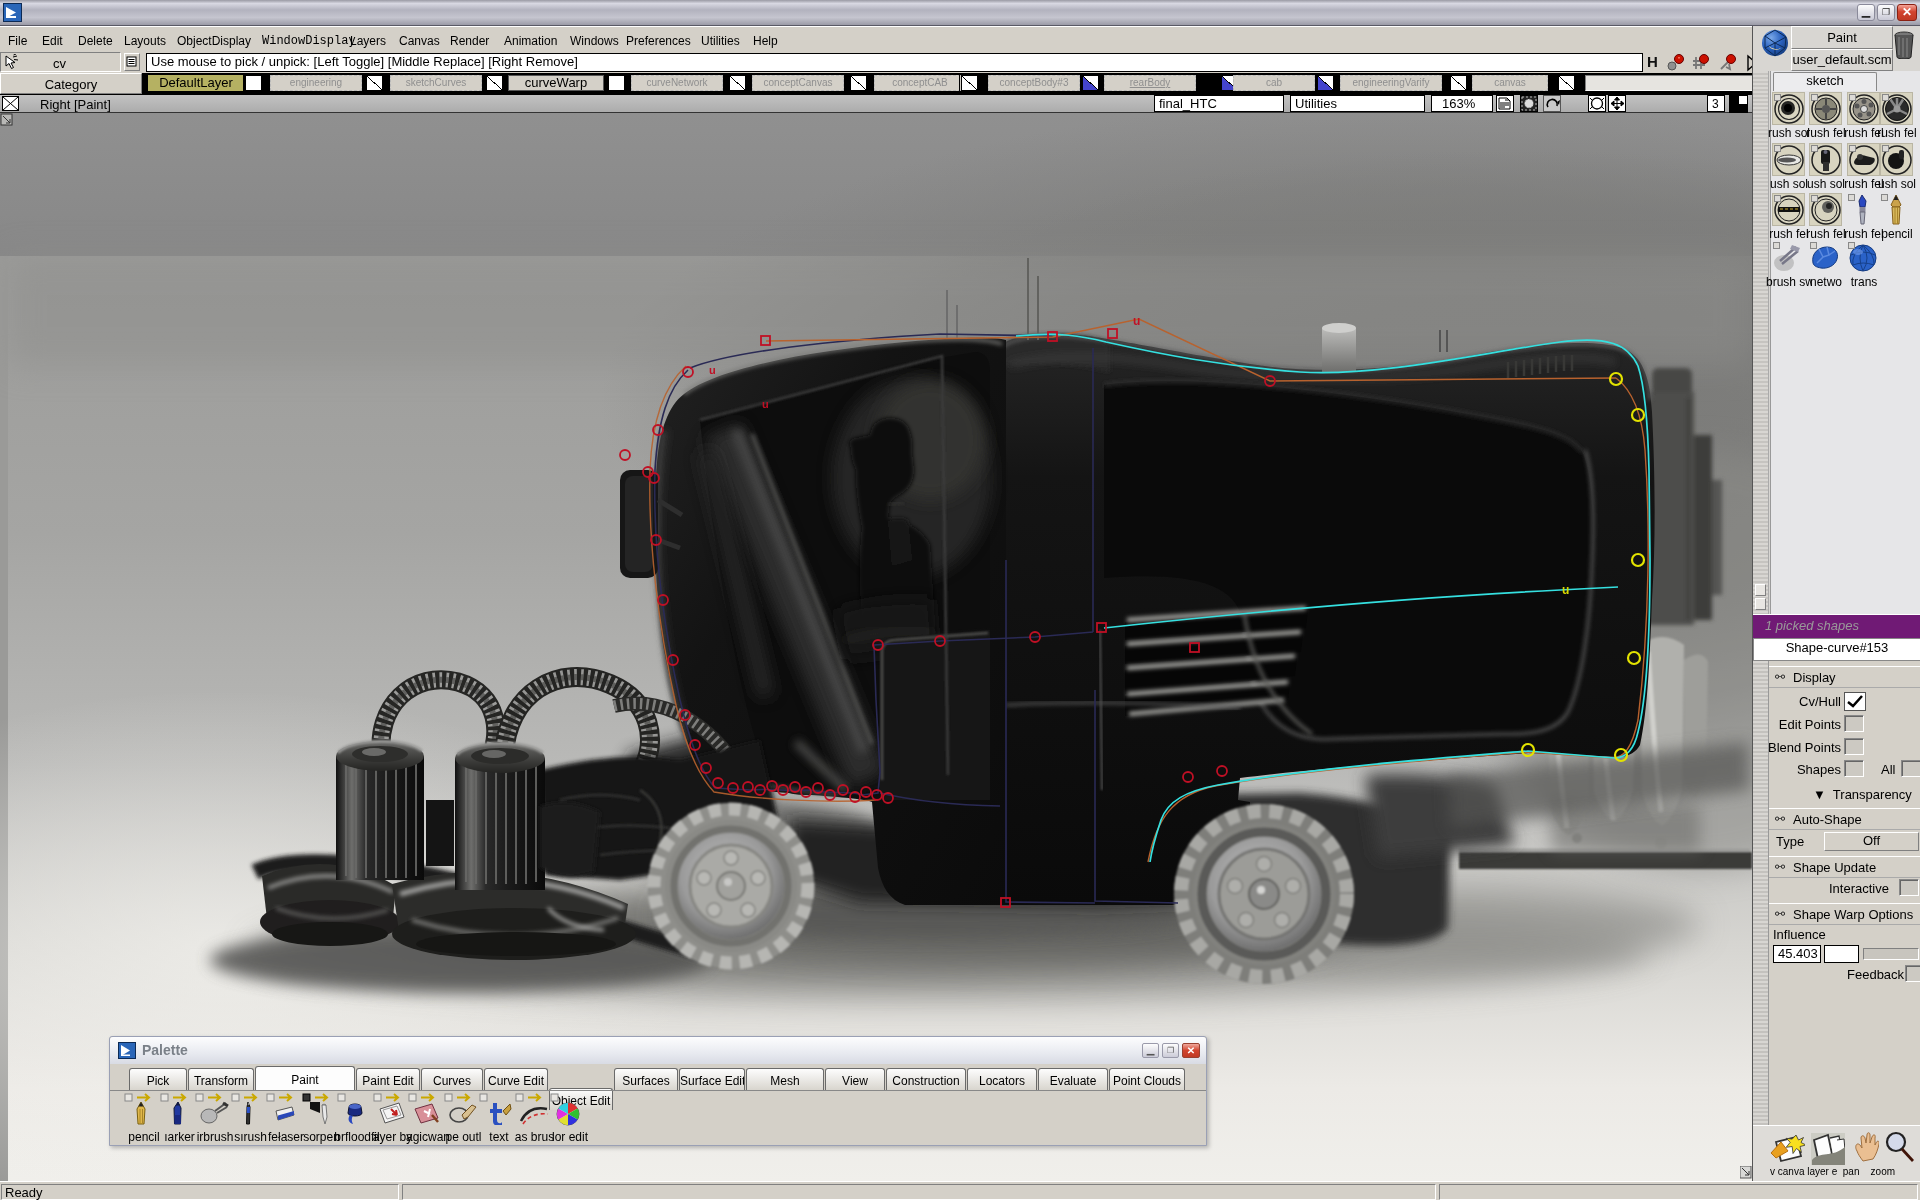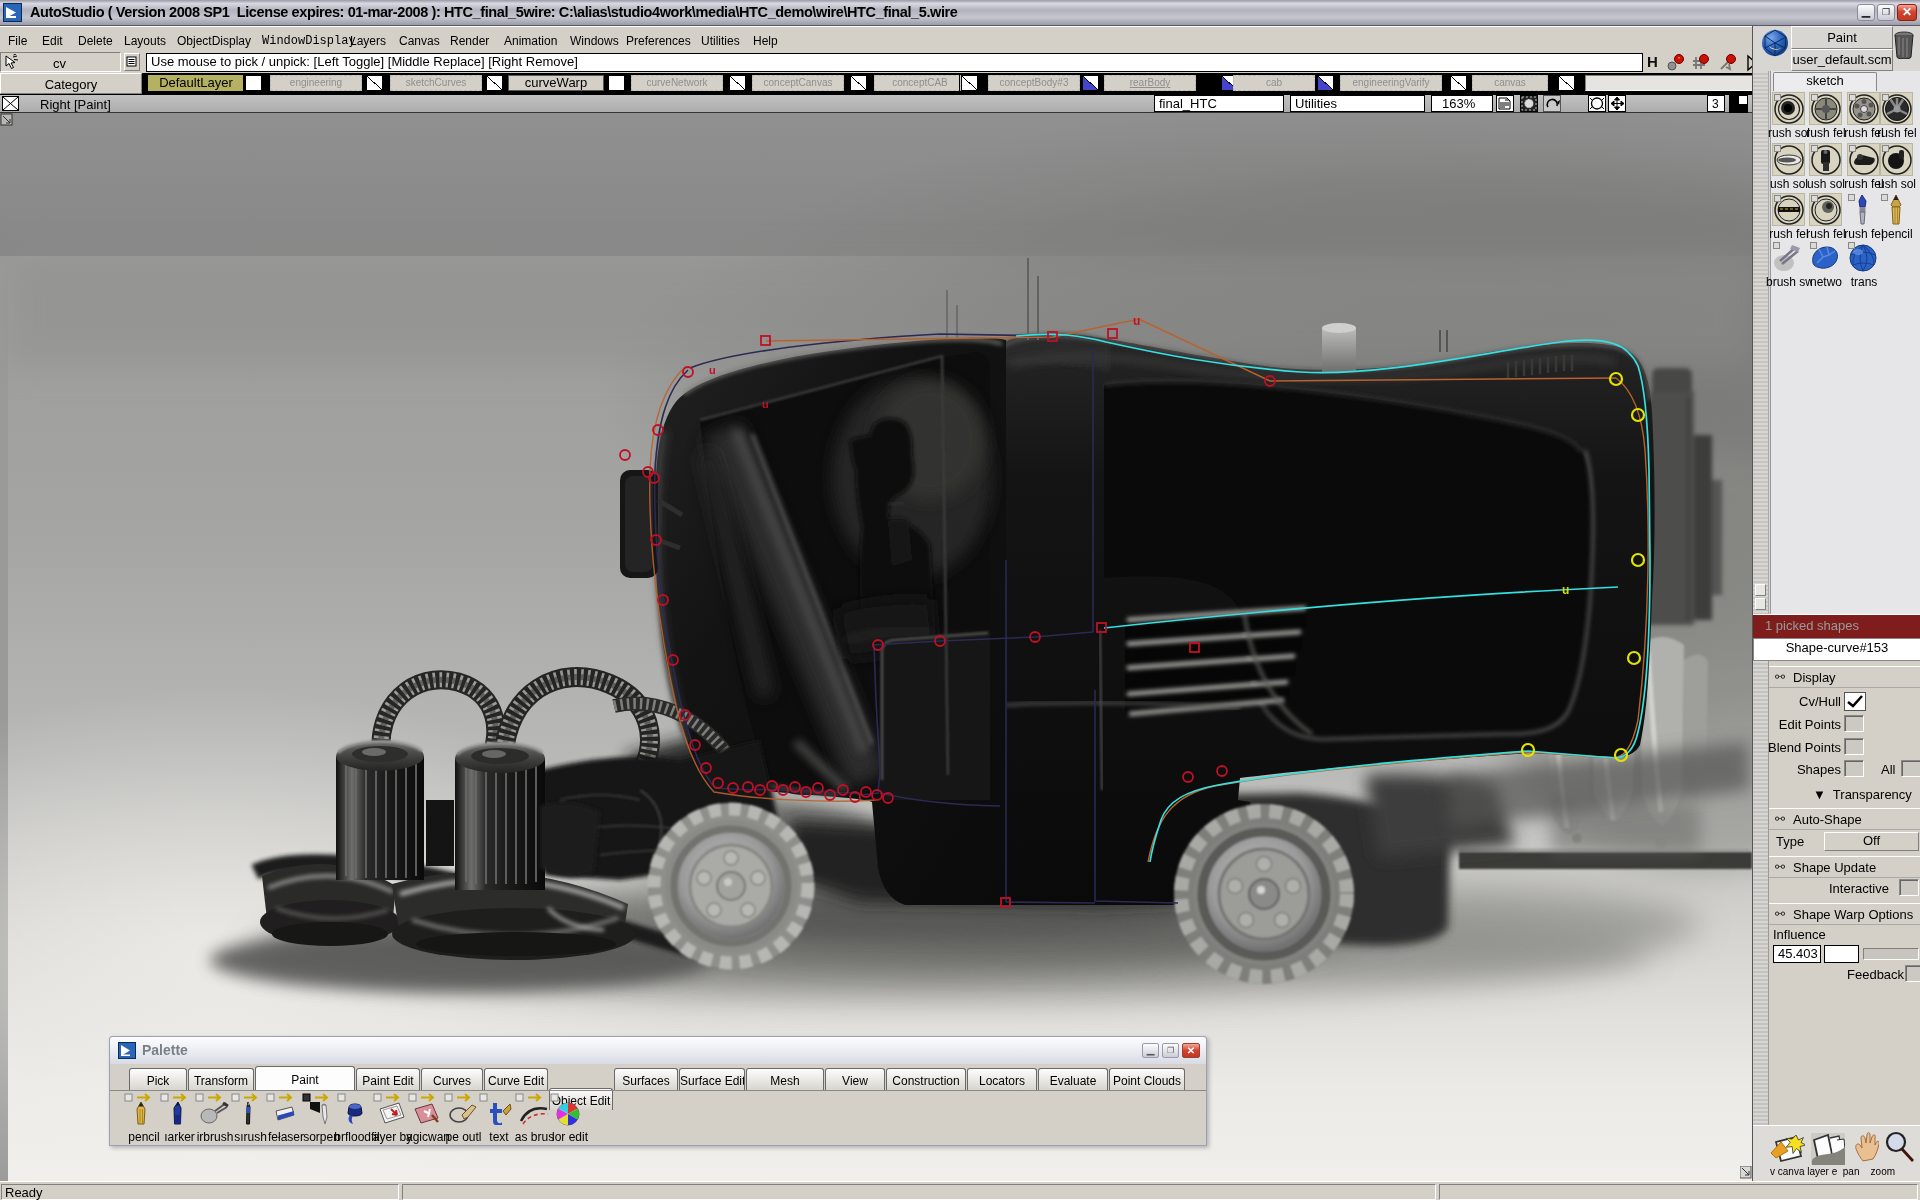--- a/index.html
+++ b/index.html
@@ -30,21 +30,20 @@
 </head>
 <body>
 
 <div class="abs" style="left:0;top:0;width:1920px;height:26px;background:linear-gradient(#9a9aa4 0%,#d8d8e2 14%,#b2b2be 40%,#c5c5cf 70%,#9b9ba7 100%);border-bottom:1px solid #5a5a66;">
   <div class="abs" style="left:3px;top:3px;width:19px;height:19px;background:#2a66b8;border:1px solid #0c2a55;">
     <svg width="17" height="17">
         <path d="M2 3 L12 8.5 L2 14 Z" fill="#fff"></path>
         <path d="M2 12 L12 12 L12 14 L2 14Z" fill="#fff"></path>
       </svg>
   </div>
-  <div class="abs" style="left:30px;top:4px;font-size:14.5px;font-weight:bold;color:#000;letter-spacing:-0.4px;">AutoStudio ( Version 2008 SP1&nbsp; License expires: 01-mar-2008 ): HTC_final_5wire: C:\alias\studio4work\media\HTC_demo\wire\HTC_final_5.wire</div>
   <div class="abs" style="left:1857px;top:4px;width:18px;height:17px;background:linear-gradient(#fdfdfd,#c9c9d6);border:1px solid #8a8a9a;border-radius:3px;font-size:11px;text-align:center;line-height:13px;color:#222;">▁</div>
   <div class="abs" style="left:1877px;top:4px;width:18px;height:17px;background:linear-gradient(#fdfdfd,#c9c9d6);border:1px solid #8a8a9a;border-radius:3px;font-size:9px;text-align:center;line-height:15px;color:#222;">❐</div>
   <div class="abs" style="left:1897px;top:4px;width:20px;height:17px;background:linear-gradient(#f4a498,#d2442e 45%,#c03a24);border:1px solid #8a2012;border-radius:3px;font-size:12px;font-weight:bold;text-align:center;line-height:15px;color:#fff;">✕</div>
 </div>
 
 <div class="abs" style="left:0;top:26px;width:1920px;height:26px;background:#d4d0c8;border-top:1px solid #fff;font-size:12px;color:#000;">
   <div class="abs" style="left:8px;top:7px;">File</div>
   <div class="abs" style="left:42px;top:7px;">Edit</div>
   <div class="abs" style="left:78px;top:7px;">Delete</div>
   <div class="abs" style="left:124px;top:7px;">Layouts</div>
@@ -655,21 +654,21 @@
       <div class="shlab" style="left:121px;top:151px;">ush sol</div>
     <div class="shlab" style="left:13px;top:201px;">rush fel</div>
       <div class="shlab" style="left:50px;top:201px;">rush fel</div>
       <div class="shlab" style="left:88px;top:201px;">rush fel</div>
       <div class="shlab" style="left:121px;top:201px;">pencil</div>
     <div class="shlab" style="left:13px;top:249px;">brush sw</div>
       <div class="shlab" style="left:50px;top:249px;">netwo</div>
       <div class="shlab" style="left:88px;top:249px;">trans</div>
   </div>
 
-  <div class="abs" style="left:0px;top:588px;width:168px;height:24px;background:#7f1d1d;border-top:1px solid #fff;color:#9a9a9a;padding:3px 0 0 12px;">1 picked shapes</div>
+  <div class="abs" style="left:0px;top:588px;width:168px;height:24px;background:#701a75;border-top:1px solid #fff;color:#9a9a9a;padding:3px 0 0 12px;font-style:italic;">1 picked shapes</div>
   <div class="abs" style="left:0px;top:612px;width:168px;height:23px;background:#fff;border:1px solid #888;text-align:center;padding-top:1px;">Shape-curve#153</div>
 
   <div class="abs" style="left:0px;top:635px;width:16px;height:464px;background:repeating-linear-gradient(#d8d6d2 0 2px,#c4c2be 2px 4px);border-right:1px solid #999;"></div>
 
   <div class="abs" style="left:16px;top:635px;width:152px;height:464px;background:#d4d0c8;" id="sections">
     <div class="sech" style="top:5px;"><span class="sei">⚯</span>Display</div>
     <div class="abs" style="top:33px;right:80px;">Cv/Hull</div>
       <div class="abs cvh" style="top:31px;left:75px;"><svg width="20" height="17">
           <path d="M3 9 L8 13 L17 3" stroke="#000" stroke-width="2.5" fill="none"></path>
         </svg></div>

